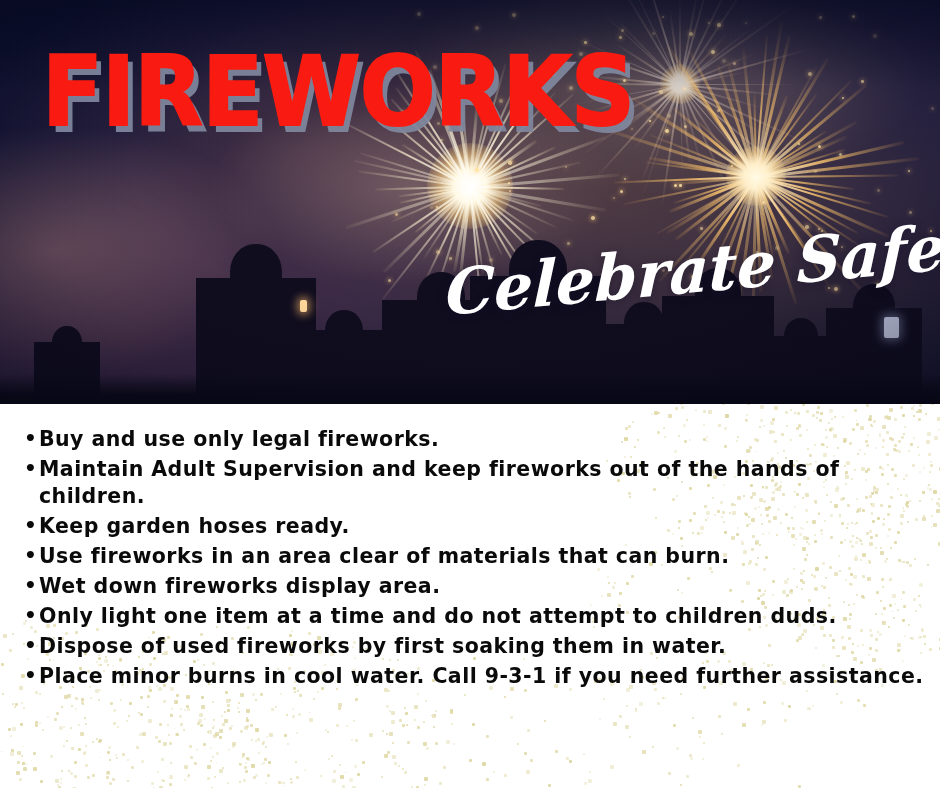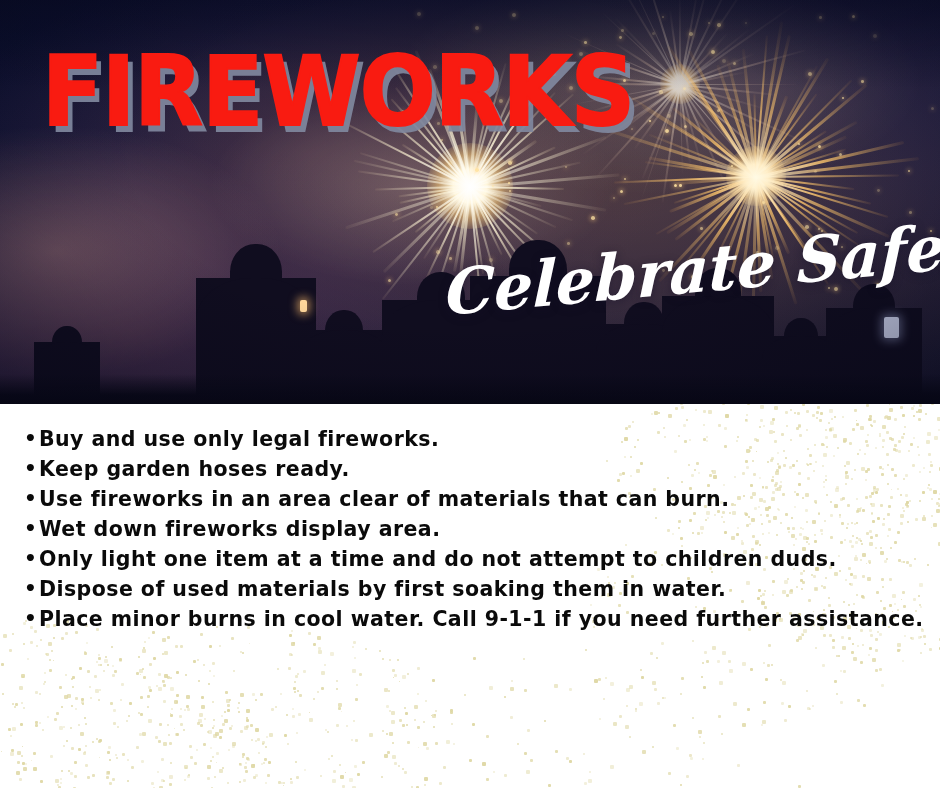--- a/index.html
+++ b/index.html
@@ -1881,22 +1881,23 @@
         <div class="dot" style="width: 2.8px; height: 2.8px; left: 566px; top: 353px; background: rgb(222, 215, 163); opacity: 0.5;"></div>
         <div class="dot" style="width: 1.9px; height: 1.9px; left: 583px; top: 349px; background: rgb(222, 215, 163); opacity: 0.49;"></div>
         <div class="dot" style="width: 3px; height: 3px; left: 584px; top: 378px; background: rgb(222, 215, 163); opacity: 0.37;"></div>
         <div class="dot" style="width: 3.7px; height: 3.7px; left: 588px; top: 375px; background: rgb(222, 215, 163); opacity: 0.4;"></div>
         <div class="dot" style="width: 2.6px; height: 2.6px; left: 737px; top: 360px; background: rgb(222, 215, 163); opacity: 0.44;"></div>
         <div class="dot" style="width: 1.9px; height: 1.9px; left: 680px; top: 380px; background: rgb(222, 215, 163); opacity: 0.95;"></div>
         <div class="dot" style="width: 1.9px; height: 1.9px; left: 652px; top: 342px; background: rgb(222, 215, 163); opacity: 0.78;"></div>
       </div>
     <ul class="tips" id="tips-list">
         <li class="tip">Buy and use only legal fireworks.</li>
+        <li class="tip">Maintain Adult Supervision and keep fireworks out of the hands of children.</li>
         <li class="tip">Keep garden hoses ready.</li>
         <li class="tip">Use fireworks in an area clear of materials that can burn.</li>
         <li class="tip">Wet down fireworks display area.</li>
         <li class="tip">Only light one item at a time and do not attempt to children duds.</li>
-        <li class="tip">Dispose of used materials by first soaking them in water.</li>
-        <li class="tip">Place minor burns in cool water. Call 9-1-1 if you need further assistance.</li>
+        <li class="tip">Dispose of used fireworks by first soaking them in water.</li>
+        <li class="tip">Place minor burns in cool water. Call 9-3-1 if you need further assistance.</li>
       </ul>
 
   </div>
 </div>
 
 </body></html>

